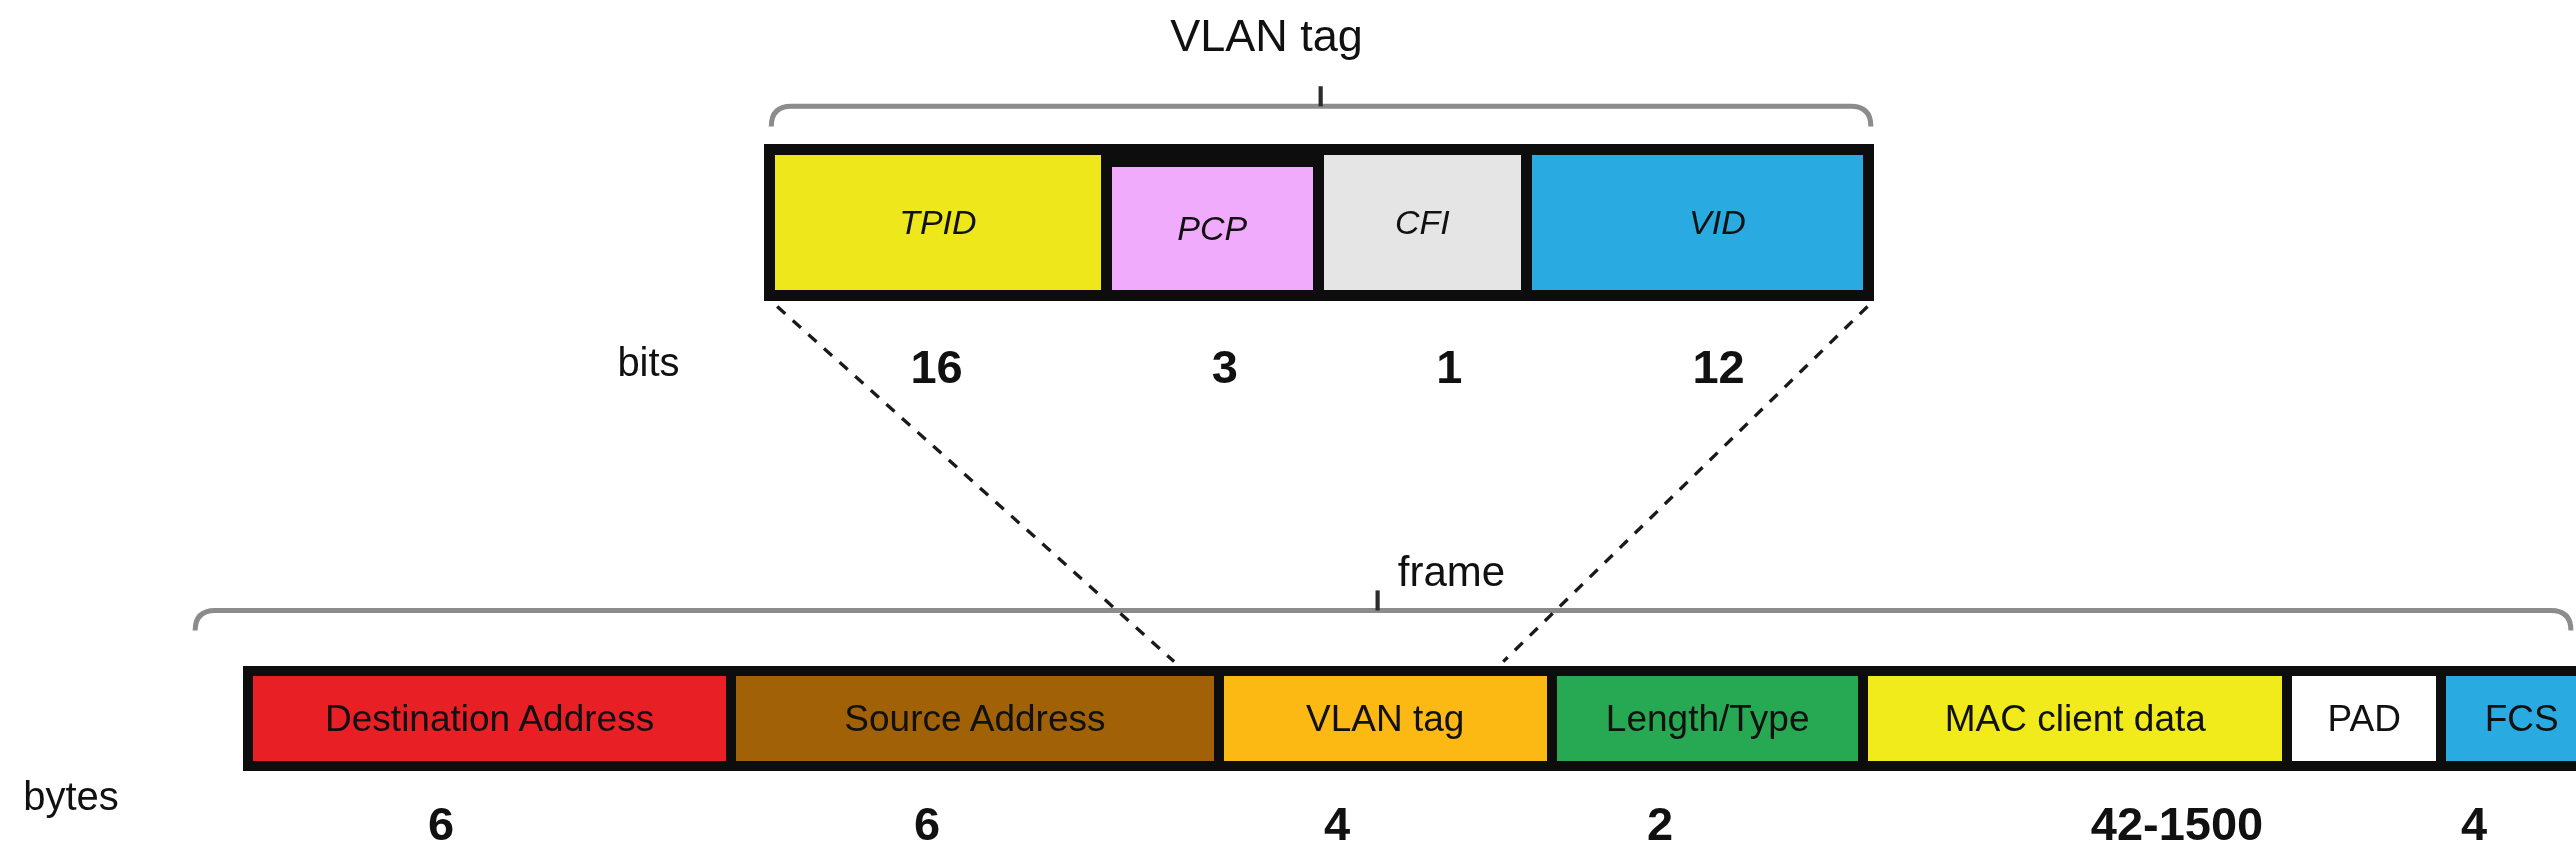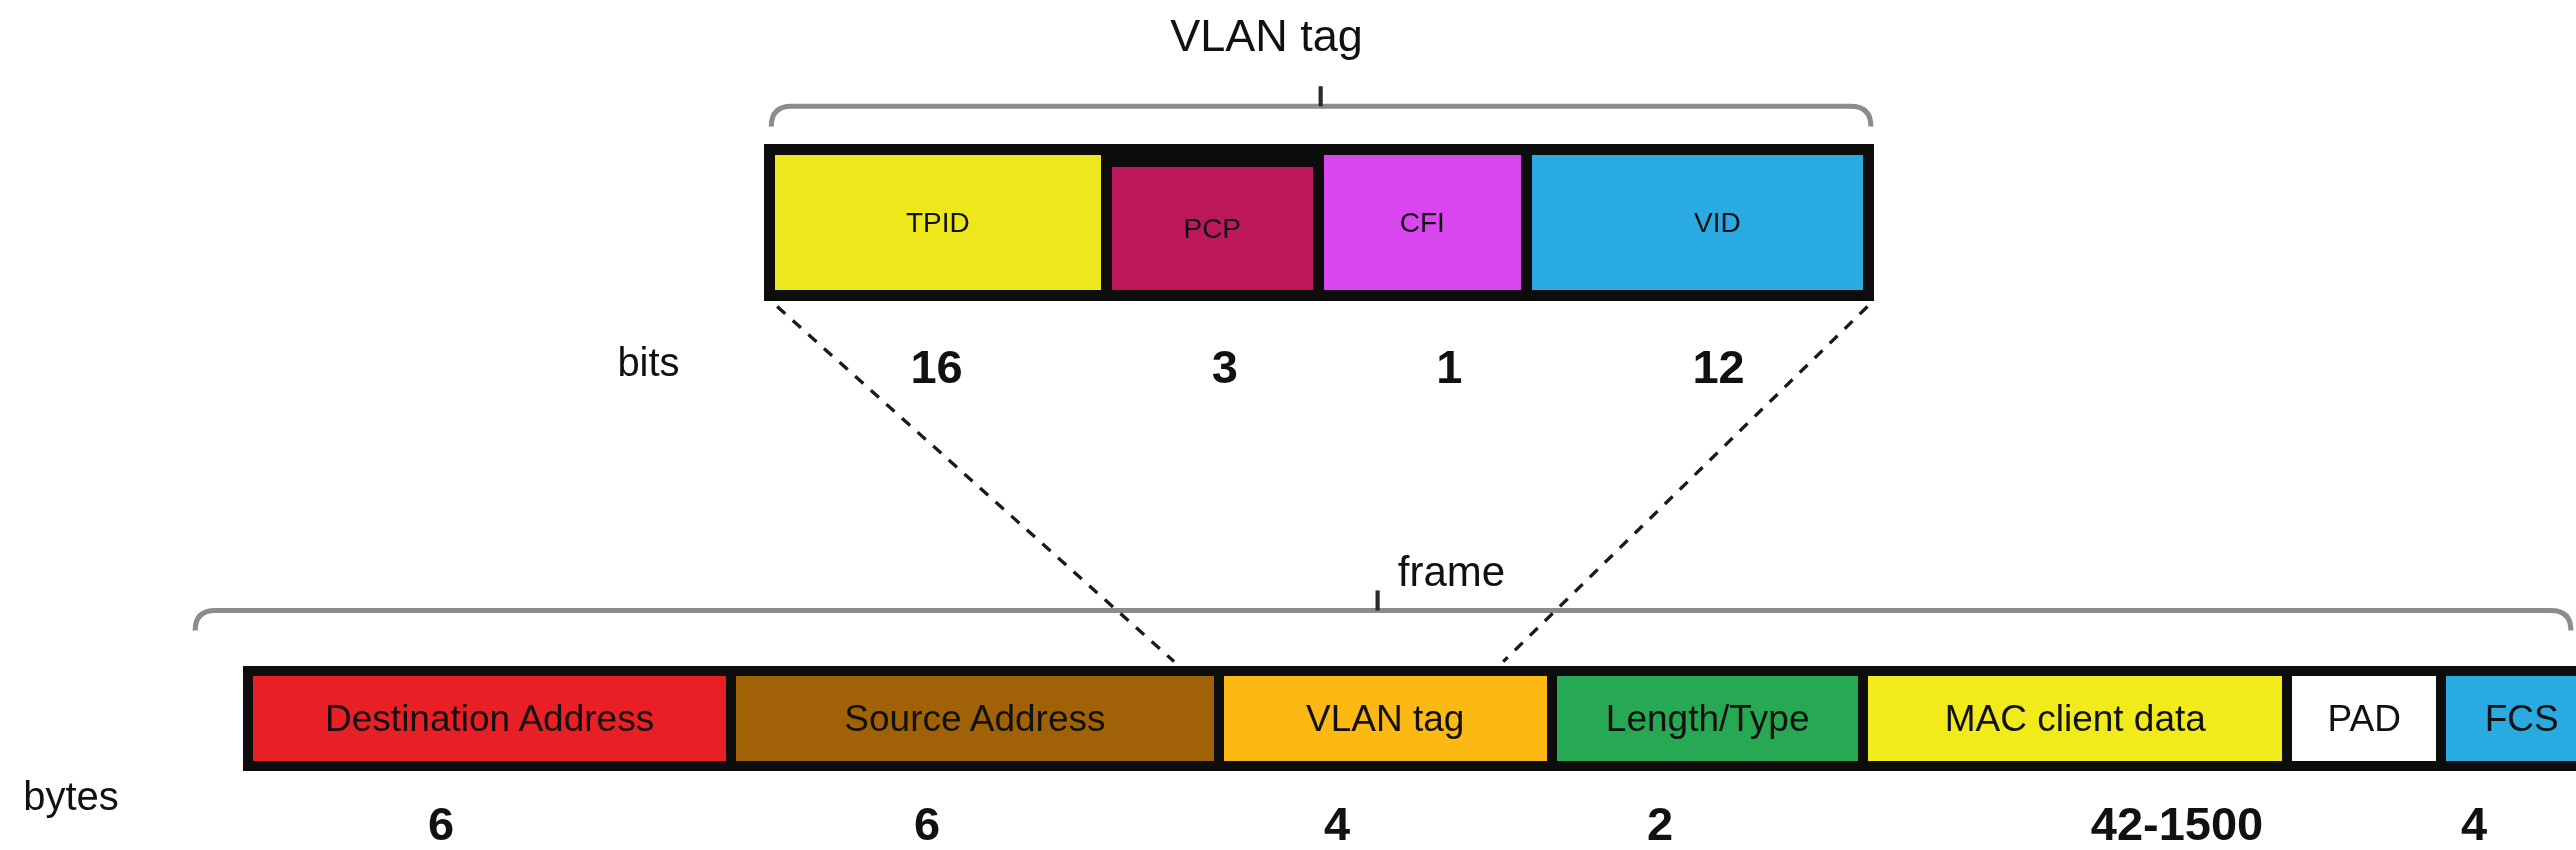--- a/index.html
+++ b/index.html
@@ -32,21 +32,21 @@
   }
   #vlan-row  { left: 764px; top: 144px; width: 1110px; height: 157px; padding: 11px; gap: 11px; }
   #frame-row { left: 195px; top: 666px; width: 2364px; height: 105px; padding: 10px; gap: 10px; margin-left: 48px; }
   .field {
     display: flex;
     align-items: center;
     justify-content: center;
     white-space: nowrap;
     overflow: hidden;
   }
-  #vlan-row .field  { font-size: 28px; }
+  #vlan-row .field  { font-size: 34px; font-style: italic; }
   #frame-row .field { font-size: 37px; }
 
   
   #bits-row { left: 764px; top: 333px; width: 1110px; height: 67px; display: flex; padding: 0 11px; gap: 27px; box-sizing: border-box; }
   #bits-row .num { display: flex; align-items: center; justify-content: center; font-size: 47px; font-weight: bold; }
   .byte-num {
     position: absolute;
     top: 797px;
     line-height: 54px;
     transform: translateX(-50%);
@@ -72,24 +72,24 @@
     <path d="M 2230 366 L 1795 790" fill="none" stroke="#1A1A1A" stroke-width="4" stroke-dasharray="13 12"></path>
   </svg>
 
   <div class="abs title" id="vlan-title">VLAN tag</div>
   <div class="abs title" id="frame-title">frame</div>
 
   <div class="abs box-row" id="vlan-row">
     <div class="field" style="flex: 405 0 0px; background-color: rgb(237, 231, 27);">
       <span>TPID</span>
     </div>
-    <div class="field" style="flex: 250 0 0px; background-color: #be185d; margin-top: 12px;">
+    <div class="field" style="flex: 250 0 0px; background-color: #f0abfc; margin-top: 12px;">
       <span>PCP</span>
     </div>
-    <div class="field" style="flex: 245 0 0px; background-color: #d946ef;">
+    <div class="field" style="flex: 245 0 0px; background-color: #e5e5e5;">
       <span>CFI</span>
     </div>
     <div class="field" style="flex: 362 0 0px; background-color: rgb(41, 171, 226); padding-left: 40px;">
       <span>VID</span>
     </div>
   </div>
 
   <div class="abs" id="bits-label">bits</div>
   <div class="abs" id="bits-row">
     <div class="num" style="flex:405 0 0">16</div>

